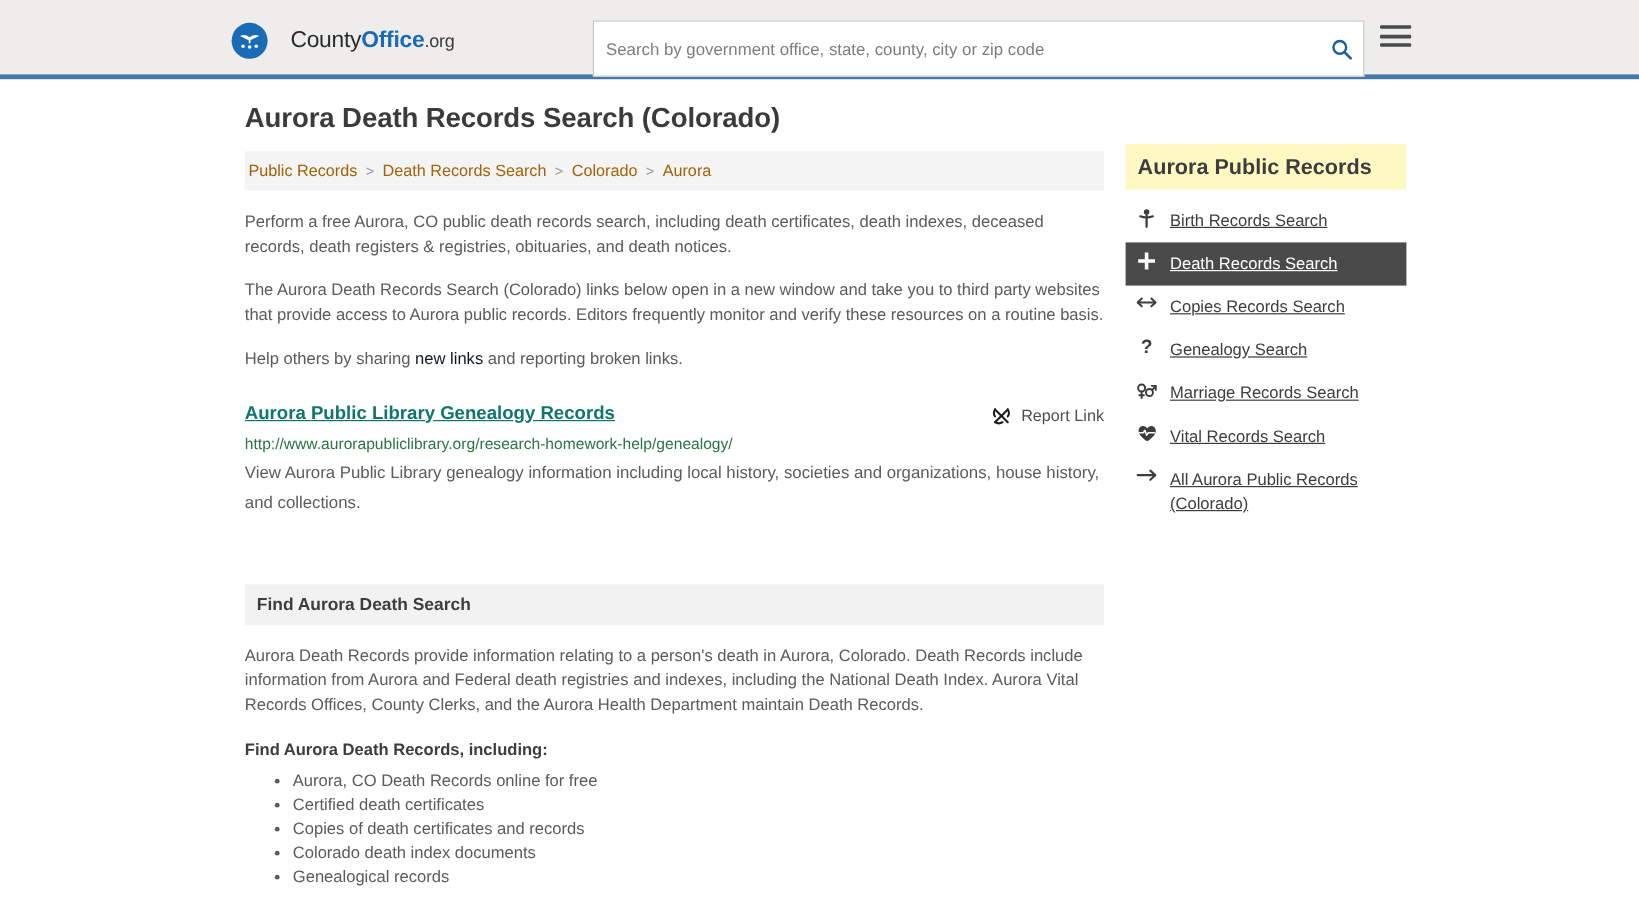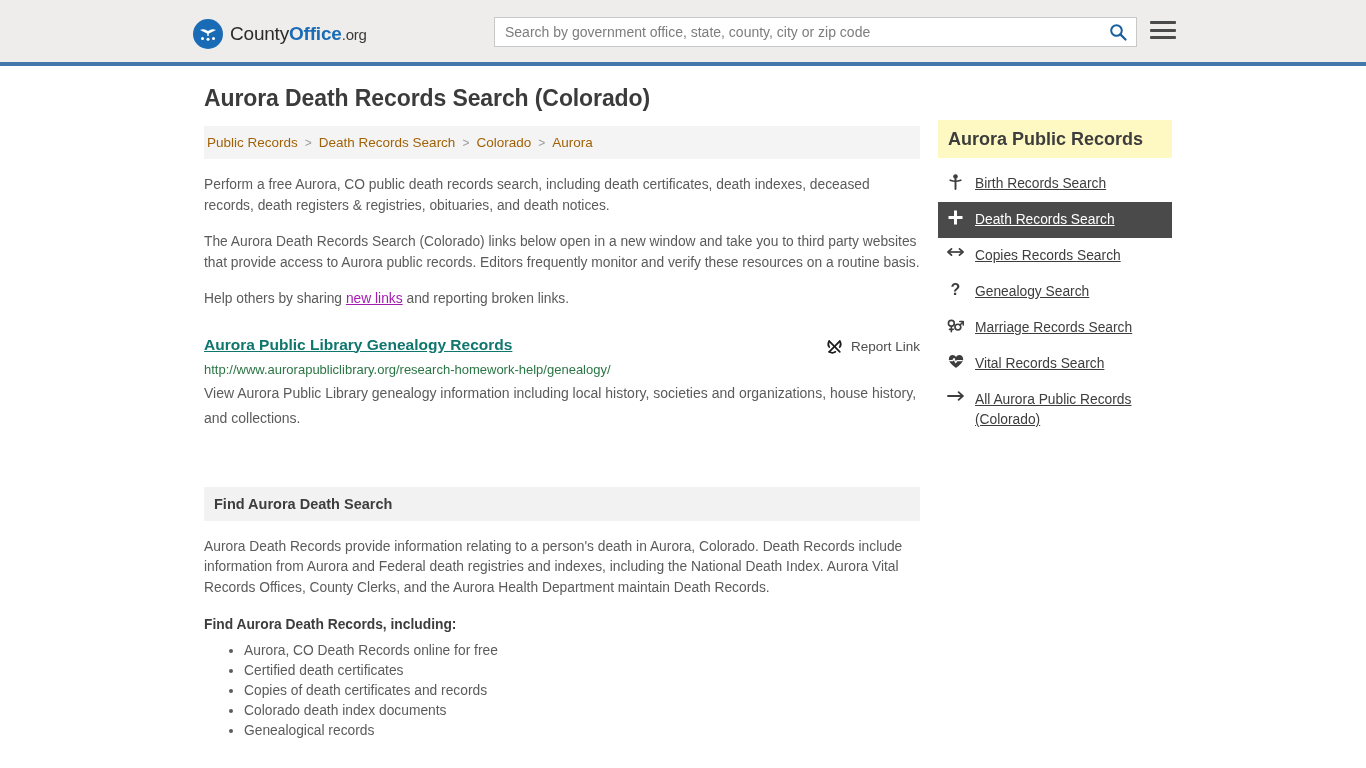--- a/index.html
+++ b/index.html
@@ -14,40 +14,40 @@
   .header {
     position: relative;
     height: 66px;
     background: #eeedec;
     border-bottom: 4px solid #4478ab;
     display: flex;
     align-items: center;
   }
   .logo-wrap {
     position: absolute; left: 193px; top: 19px;
-    display: flex; align-items: center; gap: 7px; text-align: center;
+    display: flex; align-items: center; gap: 19px; text-align: center;
   }
   .logo-mark {
     width: 30px; height: 30px; border-radius: 50%;
     background: #1a6bb5;
     position: relative; flex: 0 0 auto;
     display: flex; align-items: center; justify-content: center;
   }
   .logo-mark svg { display: block; }
   .logo-text {
     font-size: 19px; color: #2b2b2b; letter-spacing: -0.2px;
     white-space: nowrap;
   }
   .logo-text .b { color: #1a6bb5; font-weight: bold; }
   .logo-text .n { font-weight: normal; }
   .logo-text .org { font-size: 15px; color: #3a3a3a; }
 
   .search-wrap {
     position: absolute; left: 494px; top: 17px;
-    width: 643px; height: 30px;
+    width: 643px; height: 47px;
     background: #ffffff;
     border: 1px solid #c8c8c8;
     display: flex; align-items: center;
   }
   .search-input {
     flex: 1 1 auto; height: 28px; border: none; outline: none;
     padding: 0 10px; font-size: 14px; color: #333;
     font-family: "Liberation Sans", sans-serif;
     background: transparent;
   }
@@ -88,21 +88,21 @@
     padding: 0 3px; font-size: 13.5px; color: #666;
     gap: 0;
   }
   .breadcrumb a { color: #a16207; text-decoration: none; }
   .breadcrumb .sep { color: #9b9b9b; padding: 0 7px; font-size: 12px; }
 
   p.body {
     font-size: 13.8px; line-height: 20.5px; color: #5b5b5b;
     margin-top: 16px;
   }
-  p.body a { color: #a21caf; text-decoration: underline; }
+  p.body a { color: #0f172a; }
 
   
   .result { margin-top: 26px; position: relative; }
   .result-head { display: flex; align-items: flex-start; justify-content: space-between; }
   .result-title {
     font-size: 15.5px; font-weight: bold; color: #0f766e;
     text-decoration: underline; cursor: pointer;
   }
   .report-link {
     display: flex; align-items: center; gap: 8px;

